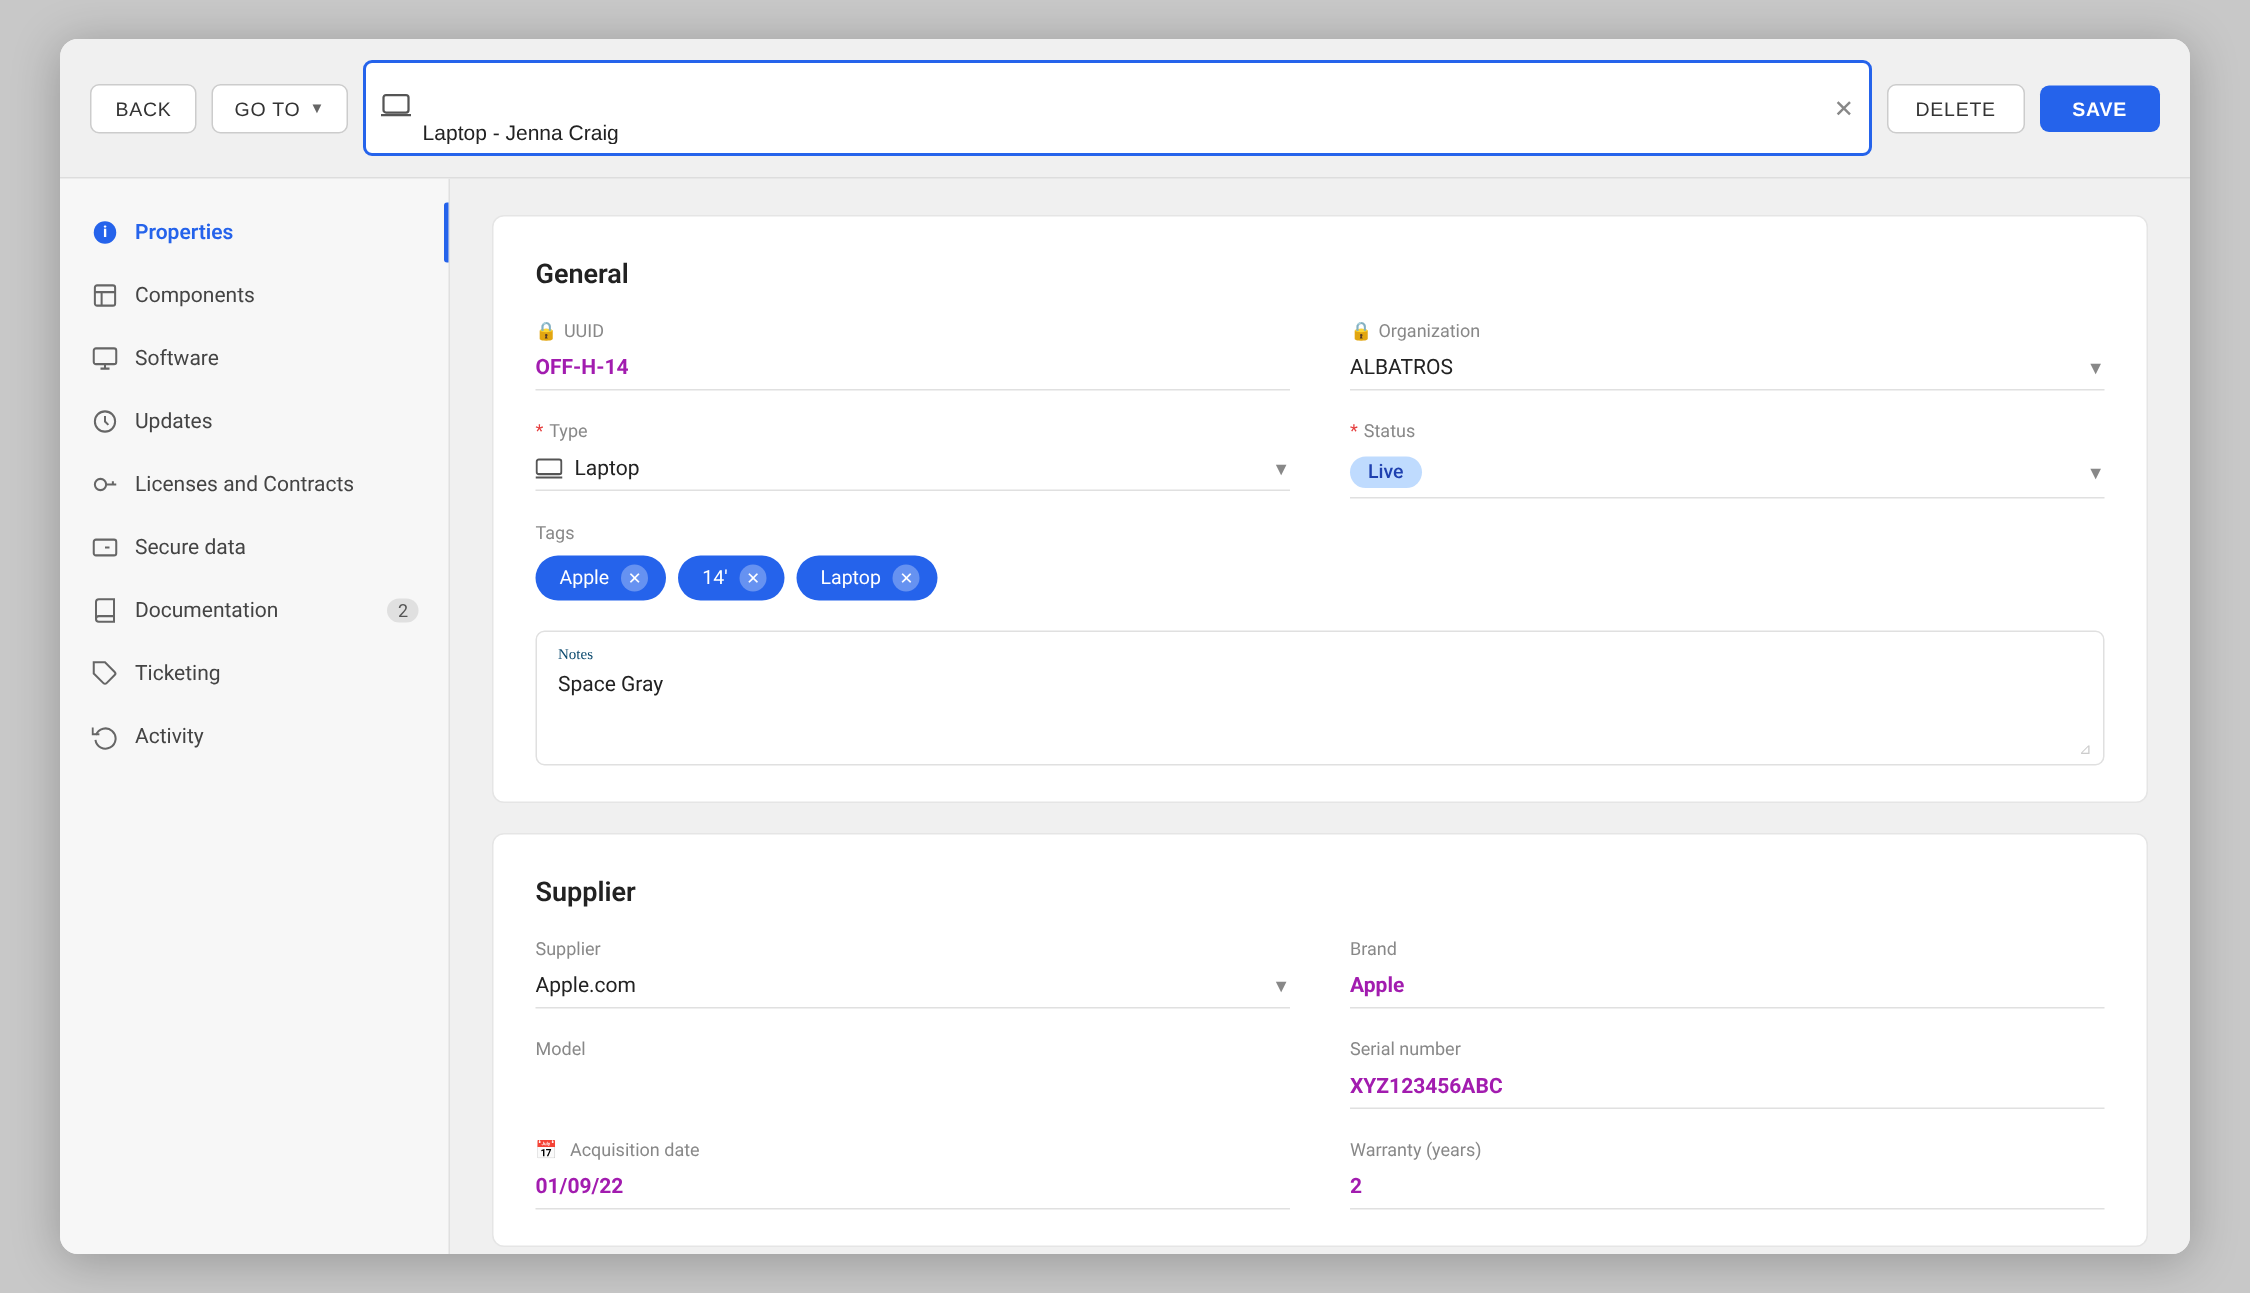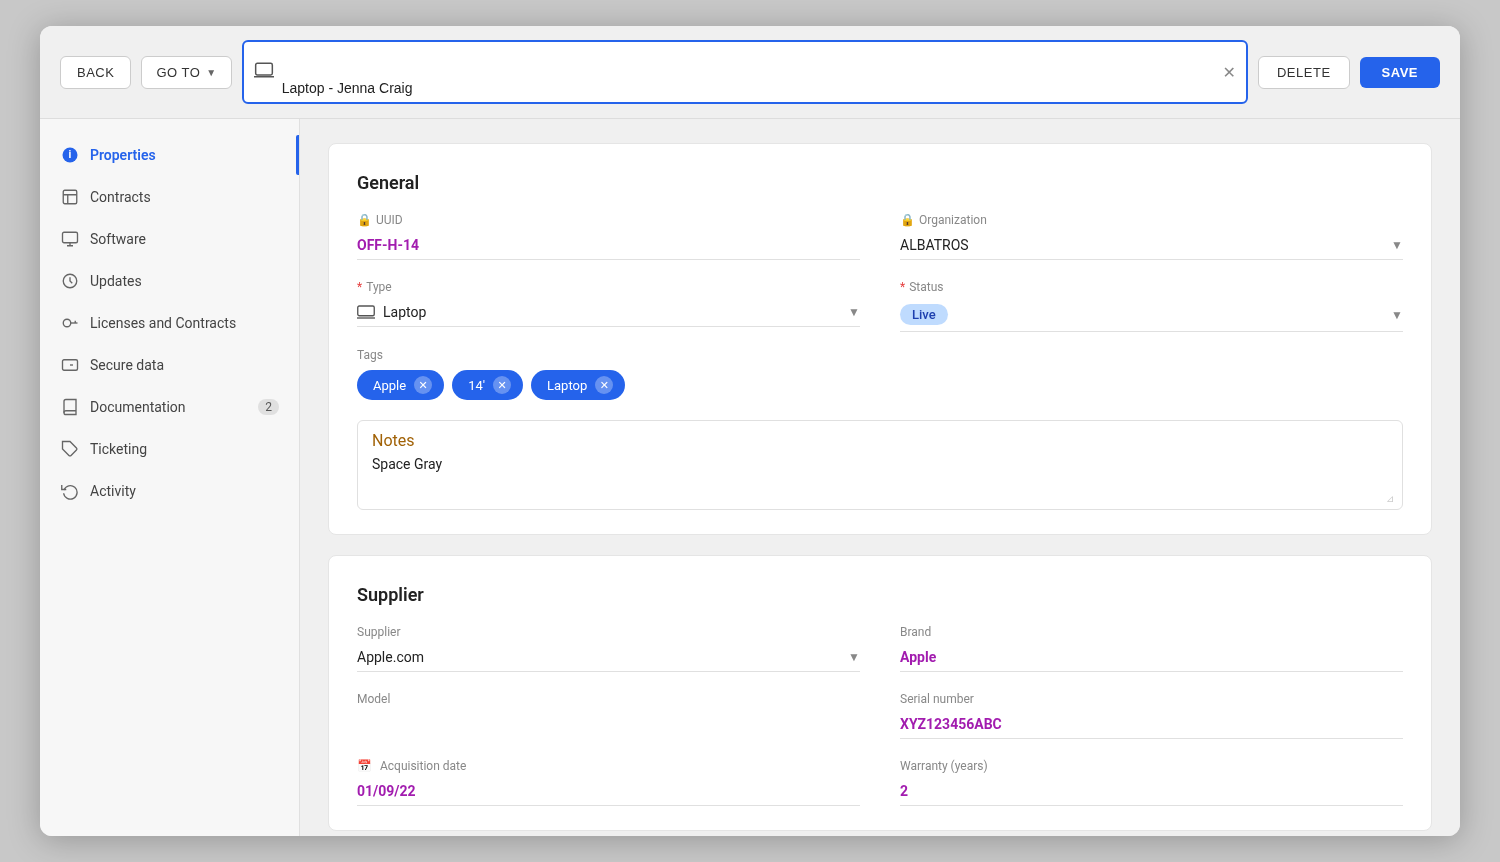--- a/index.html
+++ b/index.html
@@ -316,21 +316,21 @@
       </div>
 
       <div class="sidebar-item">
         <span class="icon">
           <svg width="18" height="18" viewBox="0 0 24 24" fill="none" stroke="#666" stroke-width="1.8">
               <rect x="3" y="3" width="18" height="18" rx="2"></rect>
               <line x1="3" y1="9" x2="21" y2="9"></line>
               <line x1="9" y1="9" x2="9" y2="21"></line>
             </svg>
         </span>
-        <span>Contracts</span>
+        <span>Components</span>
       </div>
 
 
       <div class="sidebar-item">
         <span class="icon">
           <svg width="18" height="18" viewBox="0 0 24 24" fill="none" stroke="#666" stroke-width="1.8">
               <rect x="2" y="3" width="20" height="14" rx="2"></rect>
               <line x1="8" y1="21" x2="16" y2="21"></line>
               <line x1="12" y1="17" x2="12" y2="21"></line>
             </svg>
@@ -468,21 +468,21 @@
             </div>
             <div class="tag">
               <span>Laptop</span>
               <span class="tag-remove">✕</span>
             </div>
           </div>
         </div>
 
         <div class="notes-section">
           <div class="notes-box">
-            <div style="font-size:16px;color:#a16207;margin-bottom:6px;">Notes</div>
+            <div style="font-size:10px;color:#0c4a6e;margin-bottom:6px;font-family:Liberation Serif, serif;">Notes</div>
             <div>Space Gray</div>
             <span class="resize-handle">⊿</span>
           </div>
         </div>
       </div>
 
       <div class="section-card">
         <div class="section-title">Supplier</div>
 
         <div class="form-grid-2">

